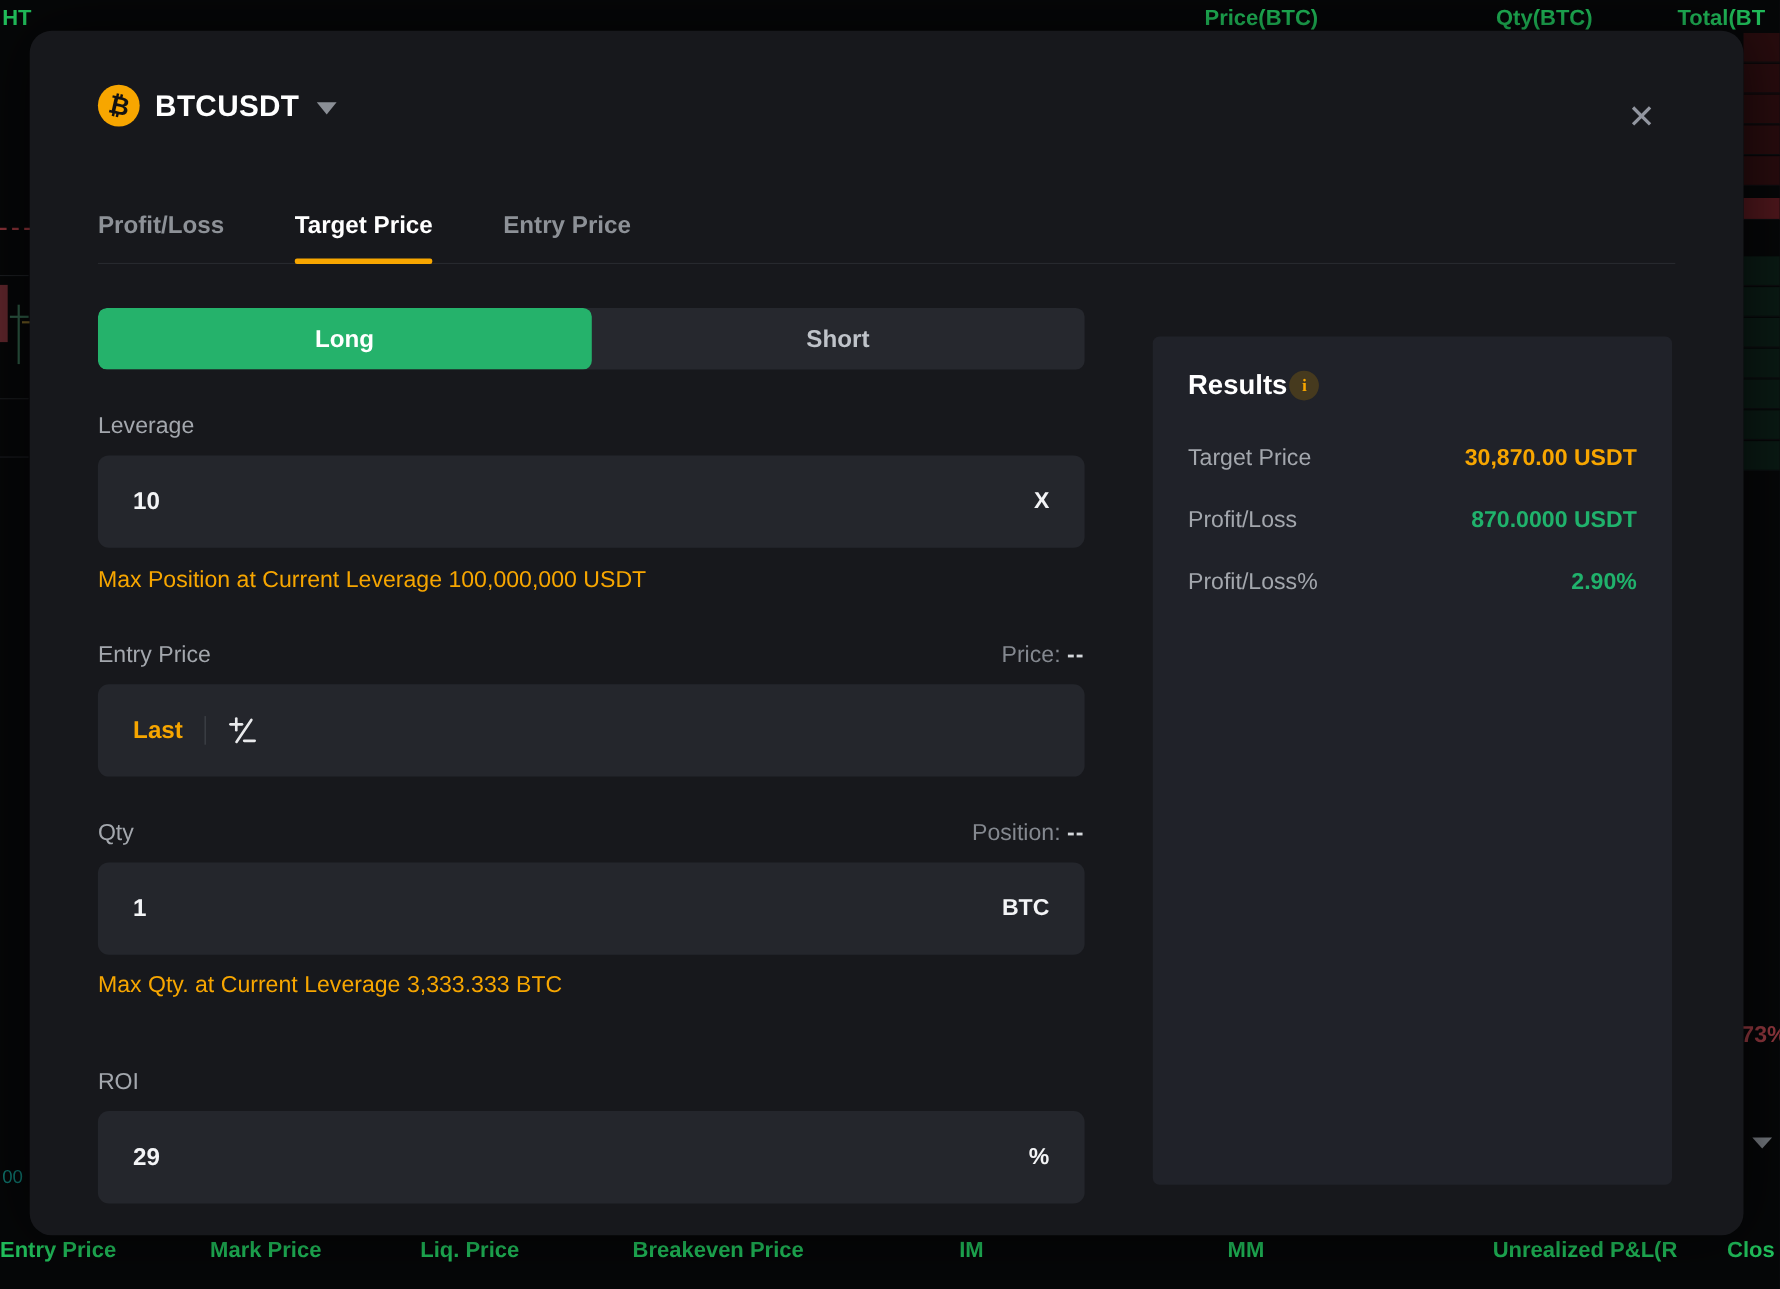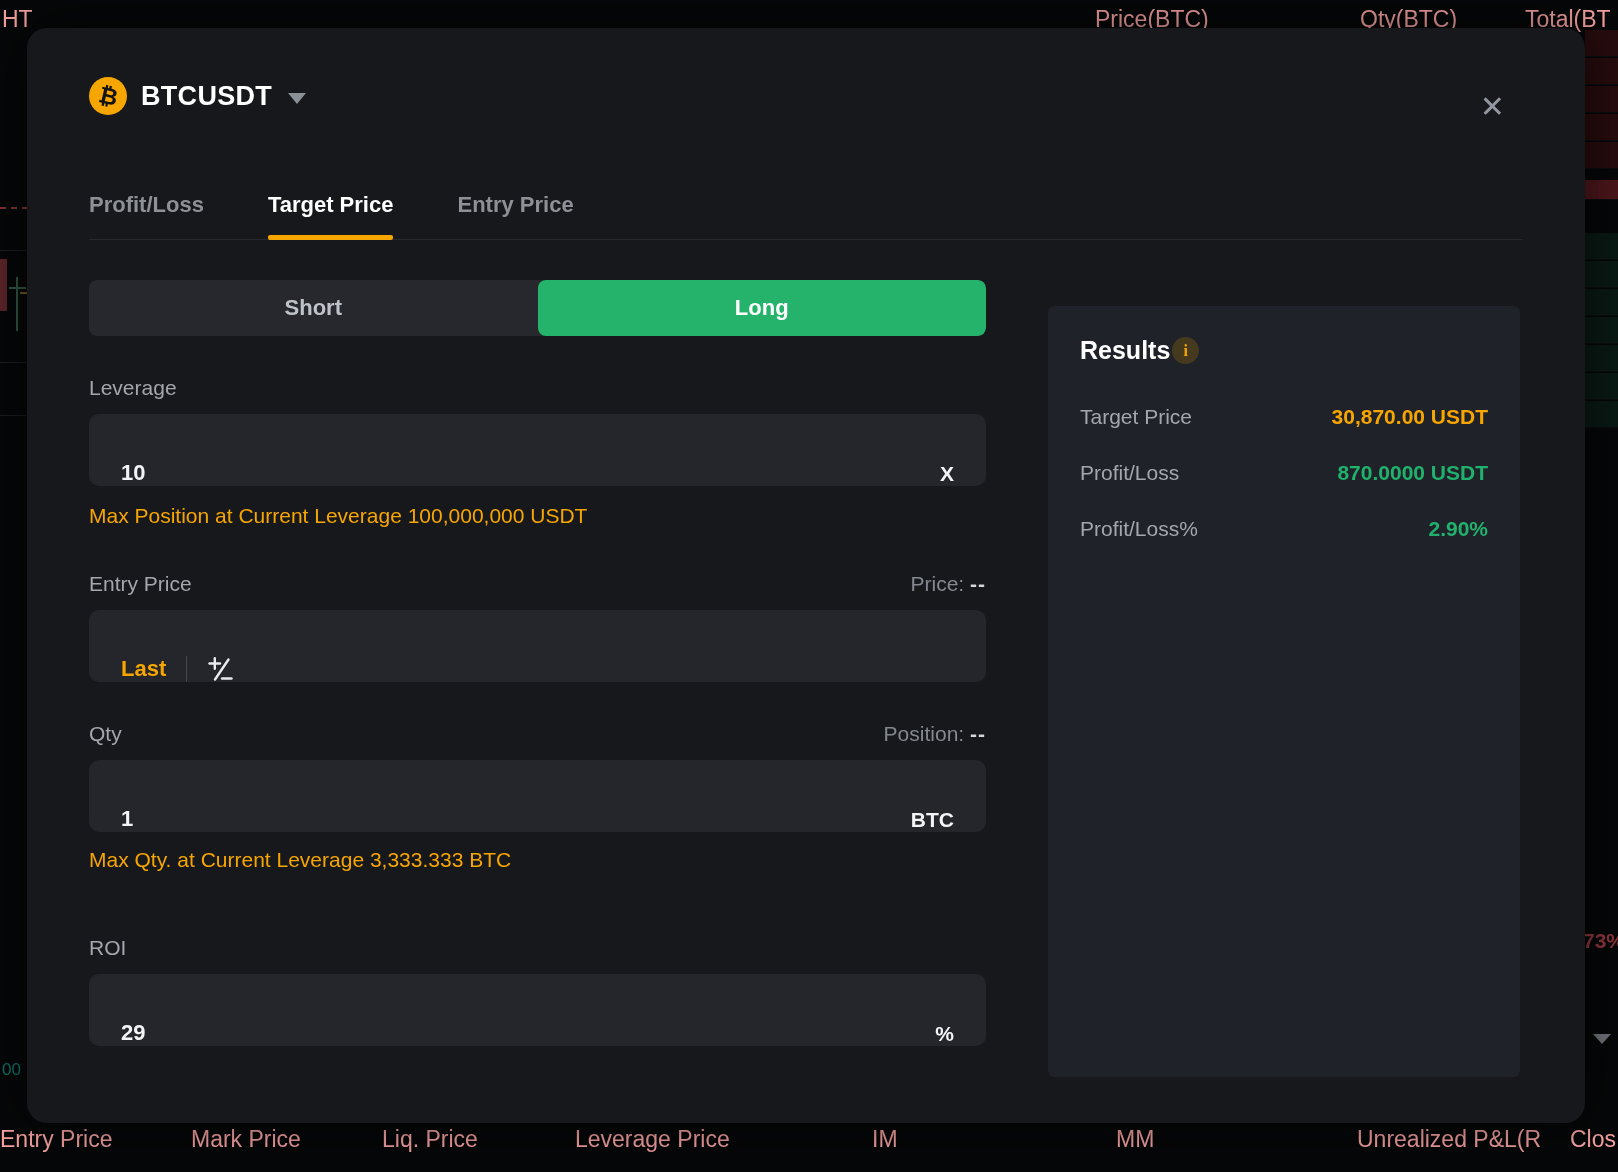--- a/index.html
+++ b/index.html
@@ -7,21 +7,21 @@
   body {
     font-family:"Liberation Sans", sans-serif;
     background:#060708;
     color:#f3f4f6;
     overflow:hidden;
     position:relative;
   }
   .screen { position:absolute; inset:0; }
 
   
-  .bg-text { position:absolute; color:#fca5a5; font-size:23px; font-weight:400; white-space:nowrap; }
+  .bg-text { position:absolute; color:#22c55e; font-size:20px; font-weight:700; white-space:nowrap; }
   .bg-text--dim { color:#0f766e; font-weight:400; }
   .bg-dashed { position:absolute; left:0; top:207px; width:28px; border-top:2px dashed #8c3238; }
   .bg-gridline { position:absolute; left:0; width:26px; height:1px; background:#1b1d20; }
   .bg-candle { position:absolute; left:0; top:259px; width:7px; height:52px; background:#5f262c; }
   .bg-cross-v { position:absolute; left:16px; top:277px; width:2px; height:54px; background:#2e5b45; }
   .bg-cross-h { position:absolute; left:9px; top:287px; width:17px; height:2px; background:#2e5b45; }
   .bg-tick { position:absolute; left:20px; top:292px; width:7px; height:2px; background:#6e5a22; }
   .ob-col { position:absolute; left:1585px; top:28px; width:33px; }
   .ob-row { position:absolute; left:0; width:33px; height:27px; border-bottom:1px solid #0c0d0f; }
   .ob-red { background:rgba(96,22,27,.38); }
@@ -74,22 +74,22 @@
   }
   .side-btn--long { background:#25b26b; color:#ffffff; border-radius:8px; }
 
   .field-label { margin-top:40px; font-size:21px; color:#a3a7ad; }
   .label-row { margin-top:44px; display:flex; justify-content:space-between; align-items:baseline; }
   .label-row .field-label { margin-top:0; }
   .hint { font-size:21px; color:#84888f; }
   .hint b { color:#d4d7db; font-weight:700; letter-spacing:1px; }
 
   .input-box {
-    margin-top:14px; height:72px; background:#24262c; border-radius:10px;
-    display:flex; align-items:flex-end; padding:0 32px;
+    margin-top:14px; height:84px; background:#24262c; border-radius:10px;
+    display:flex; align-items:center; padding:0 32px;
   }
   .input-box input {
     flex:1; background:transparent; border:none; outline:none;
     color:#f3f4f6; font-size:22px; font-weight:600;
     font-family:"Liberation Sans", sans-serif;
   }
   .suffix { color:#f3f4f6; font-size:21px; font-weight:600; }
   .last-label { color:#f7a600; font-size:22px; font-weight:600; background:none; border:none; cursor:pointer; font-family:"Liberation Sans", sans-serif; }
   .vdiv { width:1px; height:26px; background:#43464c; margin:0 20px; }
   .pm-btn { background:none; border:none; cursor:pointer; display:flex; align-items:center; }
@@ -150,21 +150,21 @@
     <div class="ob-row ob-green" style="top:317px;"></div>
     <div class="ob-row ob-green" style="top:345px;"></div>
     <div class="ob-row ob-green" style="top:373px;"></div>
   </div>
   <span class="bg-depth">73%</span>
   <div class="bg-caret"></div>
 
   <span class="bg-text" style="left:0px; top:1126px;">Entry Price</span>
   <span class="bg-text" style="left:191px; top:1126px;">Mark Price</span>
   <span class="bg-text" style="left:382px; top:1126px;">Liq. Price</span>
-  <span class="bg-text" style="left:575px; top:1126px;">Leverage Price</span>
+  <span class="bg-text" style="left:575px; top:1126px;">Breakeven Price</span>
   <span class="bg-text" style="left:872px; top:1126px;">IM</span>
   <span class="bg-text" style="left:1116px; top:1126px;">MM</span>
   <span class="bg-text" style="left:1357px; top:1126px;">Unrealized P&amp;L(R</span>
   <span class="bg-text" style="left:1570px; top:1126px;">Clos</span>
 
   <div class="modal">
 
     <div class="modal-header">
       <div class="coin">
           <span>₿</span>
@@ -178,22 +178,22 @@
 
     <div class="tabs">
       <button class="tab">Profit/Loss</button>
       <button class="tab tab--active">Target Price</button>
       <button class="tab">Entry Price</button>
     </div>
 
     <div class="form-col">
 
       <div class="side-toggle">
+        <button class="side-btn side-btn--long">Long</button>
         <button class="side-btn">Short</button>
-        <button class="side-btn side-btn--long">Long</button>
       </div>
 
       <div class="field-label">Leverage</div>
       <div class="input-box">
         <input type="text" value="10" style="">
         <span class="suffix">X</span>
       </div>
       <div class="helper">Max Position at Current Leverage 100,000,000 USDT</div>
 
       <div class="label-row">

